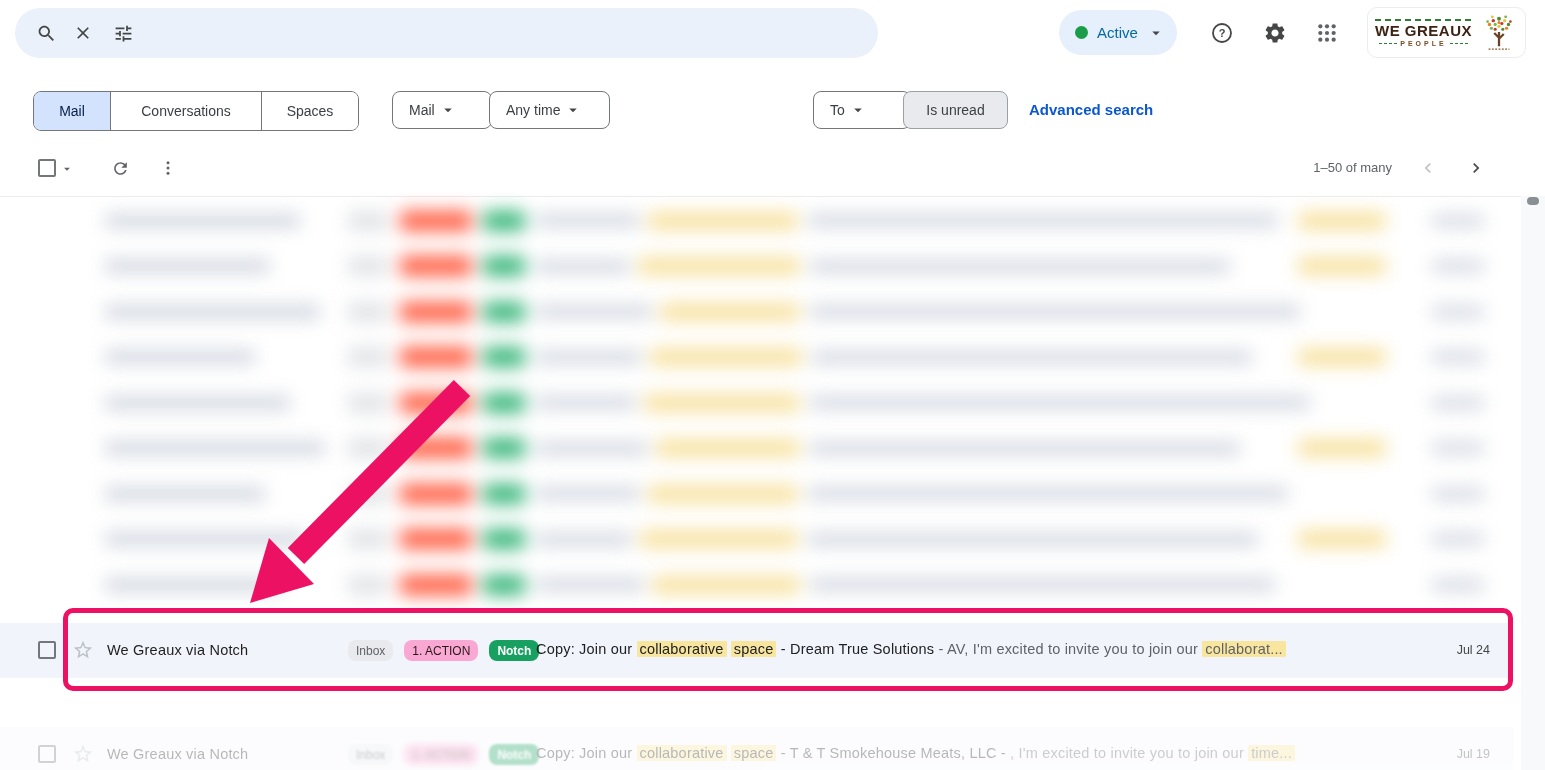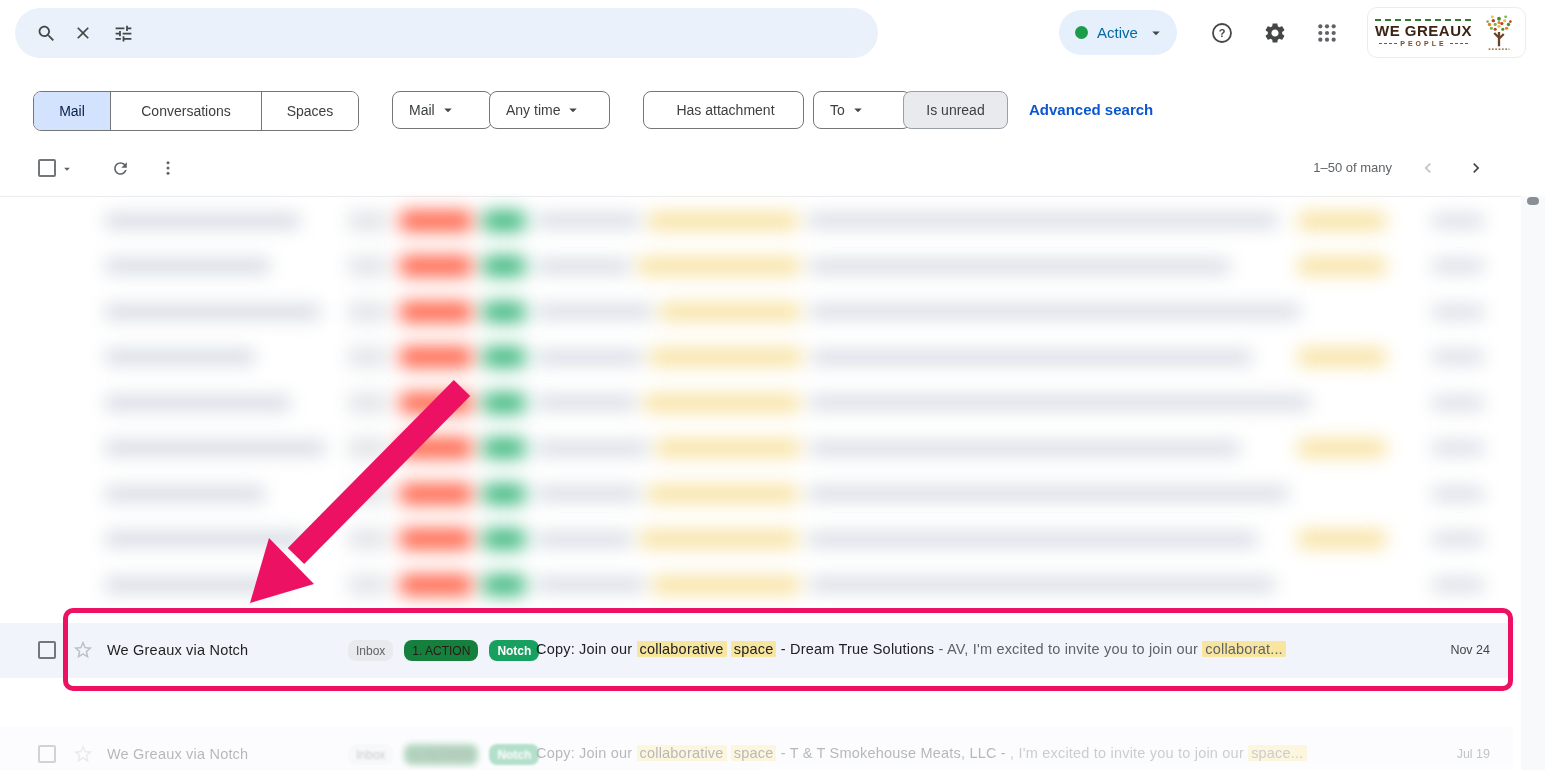--- a/index.html
+++ b/index.html
@@ -53,21 +53,21 @@
   .b-green{background:#25a569;}
   .b-hl{background:#f3dd9a;}
 
   .email-row{left:0;width:1513px;height:55px;background:#f1f4fb;}
   .email-row .star{position:absolute;left:72px;top:16px;}
   .email-row .cb{position:absolute;left:38px;top:18px;}
   .sender{position:absolute;left:107px;top:19px;font-size:14.5px;letter-spacing:.2px;color:#1f1f1f;white-space:nowrap;}
   .lbls{position:absolute;left:348px;top:17px;display:flex;gap:11px;}
   .lbl{height:21px;border-radius:8px;padding:0 8px;font-size:12px;display:inline-flex;align-items:center;white-space:nowrap;}
   .lbl-inbox{background:#e8eaed;color:#5f6368;}
-  .lbl-red{background:#15803d;color:#2b1a14;}
+  .lbl-red{background:#f9a8d4;color:#2b1a14;}
   .lbl-green{background:#17a05f;color:#fff;font-weight:700;}
   .subject{position:absolute;left:536px;right:95px;top:18px;font-size:14.5px;letter-spacing:.2px;
            white-space:nowrap;overflow:hidden;}
   .part.dark{color:#202124;}
   .part.grey{color:#5f6368;}
   .part.hl{background:#f8e59e;border-radius:3px;padding:1px 3px;}
   .edate{position:absolute;right:23px;top:20px;font-size:12.5px;color:#444746;}
   .row-hl{top:623px;}
   .row-faded{top:727px;opacity:.32;}
   .row-faded .lbl-red{filter:blur(3px);}
@@ -183,23 +183,20 @@
     <svg width="18" height="18" viewBox="0 0 24 24">
         <path fill="#444746" d="M7 10l5 5 5-5z"></path>
       </svg>
   </div>
   <div class="chip" style="left:489px;width:121px;">
     <span>Any time</span>
     <svg width="18" height="18" viewBox="0 0 24 24">
         <path fill="#444746" d="M7 10l5 5 5-5z"></path>
       </svg>
   </div>
-  <div class="chip" style="left:643px;width:161px;justify-content:center;">
-    <span>Has attachment</span>
-  </div>
   <div class="chip" style="left:813px;width:98px;">
     <span>To</span>
     <svg width="18" height="18" viewBox="0 0 24 24">
         <path fill="#444746" d="M7 10l5 5 5-5z"></path>
       </svg>
   </div>
   <div class="chip filled" style="left:903px;width:105px;justify-content:center;">
     <span>Is unread</span>
   </div>
   <span class="abs adv-link">Advanced search</span>
@@ -340,37 +337,37 @@
           <path fill="#bac0c7" d="M22 9.24l-7.19-.62L12 2 9.19 8.63 2 9.24l5.46 4.73L5.82 21 12 17.27 18.18 21l-1.63-7.03L22 9.24zM12 15.4l-3.76 2.27 1-4.28-3.32-2.88 4.38-.38L12 6.1l1.71 4.04 4.38.38-3.32 2.88 1 4.28L12 15.4z"></path>
         </svg>
     </span>
     <span class="sender">We Greaux via Notch</span>
     <span class="lbls">
       <span class="lbl lbl-inbox">Inbox</span>
       <span class="lbl lbl-red">1. ACTION</span>
       <span class="lbl lbl-green">Notch</span>
     </span>
     <span class="subject"><span class="part dark">Copy: Join our </span><span class="part dark hl">collaborative</span><span class="part dark"> </span><span class="part dark hl">space</span><span class="part dark"> - Dream True Solutions</span><span class="part grey"> - </span><span class="part grey">AV, I'm excited to invite you to join our </span><span class="part grey hl">collaborat...</span></span>
-    <span class="edate">Nov 24</span>
+    <span class="edate">Jul 24</span>
   </div>
 
   <div class="abs email-row row-faded" style="background:#f6f8fd;">
     <span class="cb"></span>
     <span class="star">
       <svg width="22" height="22" viewBox="0 0 24 24">
           <path fill="#bac0c7" d="M22 9.24l-7.19-.62L12 2 9.19 8.63 2 9.24l5.46 4.73L5.82 21 12 17.27 18.18 21l-1.63-7.03L22 9.24zM12 15.4l-3.76 2.27 1-4.28-3.32-2.88 4.38-.38L12 6.1l1.71 4.04 4.38.38-3.32 2.88 1 4.28L12 15.4z"></path>
         </svg>
     </span>
     <span class="sender">We Greaux via Notch</span>
     <span class="lbls">
       <span class="lbl lbl-inbox">Inbox</span>
       <span class="lbl lbl-red">1. ACTION</span>
       <span class="lbl lbl-green">Notch</span>
     </span>
-    <span class="subject"><span class="part dark">Copy: Join our </span><span class="part dark hl">collaborative</span><span class="part dark"> </span><span class="part dark hl">space</span><span class="part dark"> - T &amp; T Smokehouse Meats, LLC -</span><span class="part grey"> , I'm excited to invite you to join our </span><span class="part grey hl">space...</span></span>
+    <span class="subject"><span class="part dark">Copy: Join our </span><span class="part dark hl">collaborative</span><span class="part dark"> </span><span class="part dark hl">space</span><span class="part dark"> - T &amp; T Smokehouse Meats, LLC -</span><span class="part grey"> , I'm excited to invite you to join our </span><span class="part grey hl">time...</span></span>
     <span class="edate">Jul 19</span>
   </div>
 
   <div class="abs scroll-track"></div>
   <div class="abs scroll-thumb"></div>
 
   <div class="abs pink-box"></div>
   <svg class="abs" style="left:0;top:0;z-index:9;pointer-events:none;" width="1545" height="770" viewBox="0 0 1545 770">
     <line x1="462" y1="388" x2="296" y2="556" stroke="#ed1164" stroke-width="23"></line>
     <polygon points="250,603 269,538 314,584" fill="#ed1164"></polygon>

